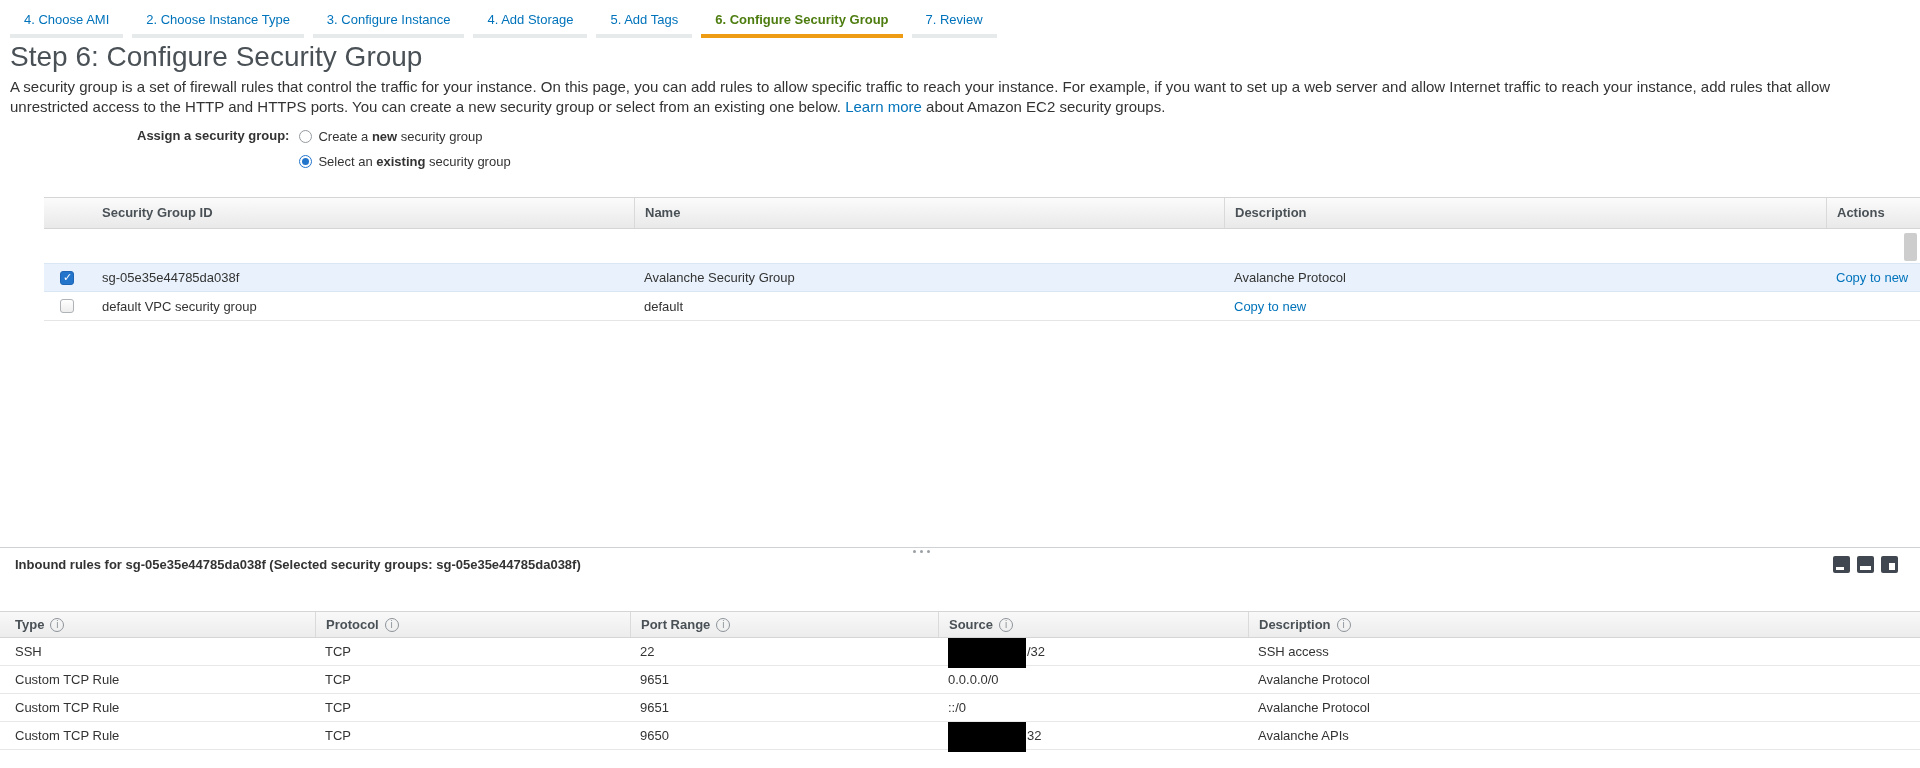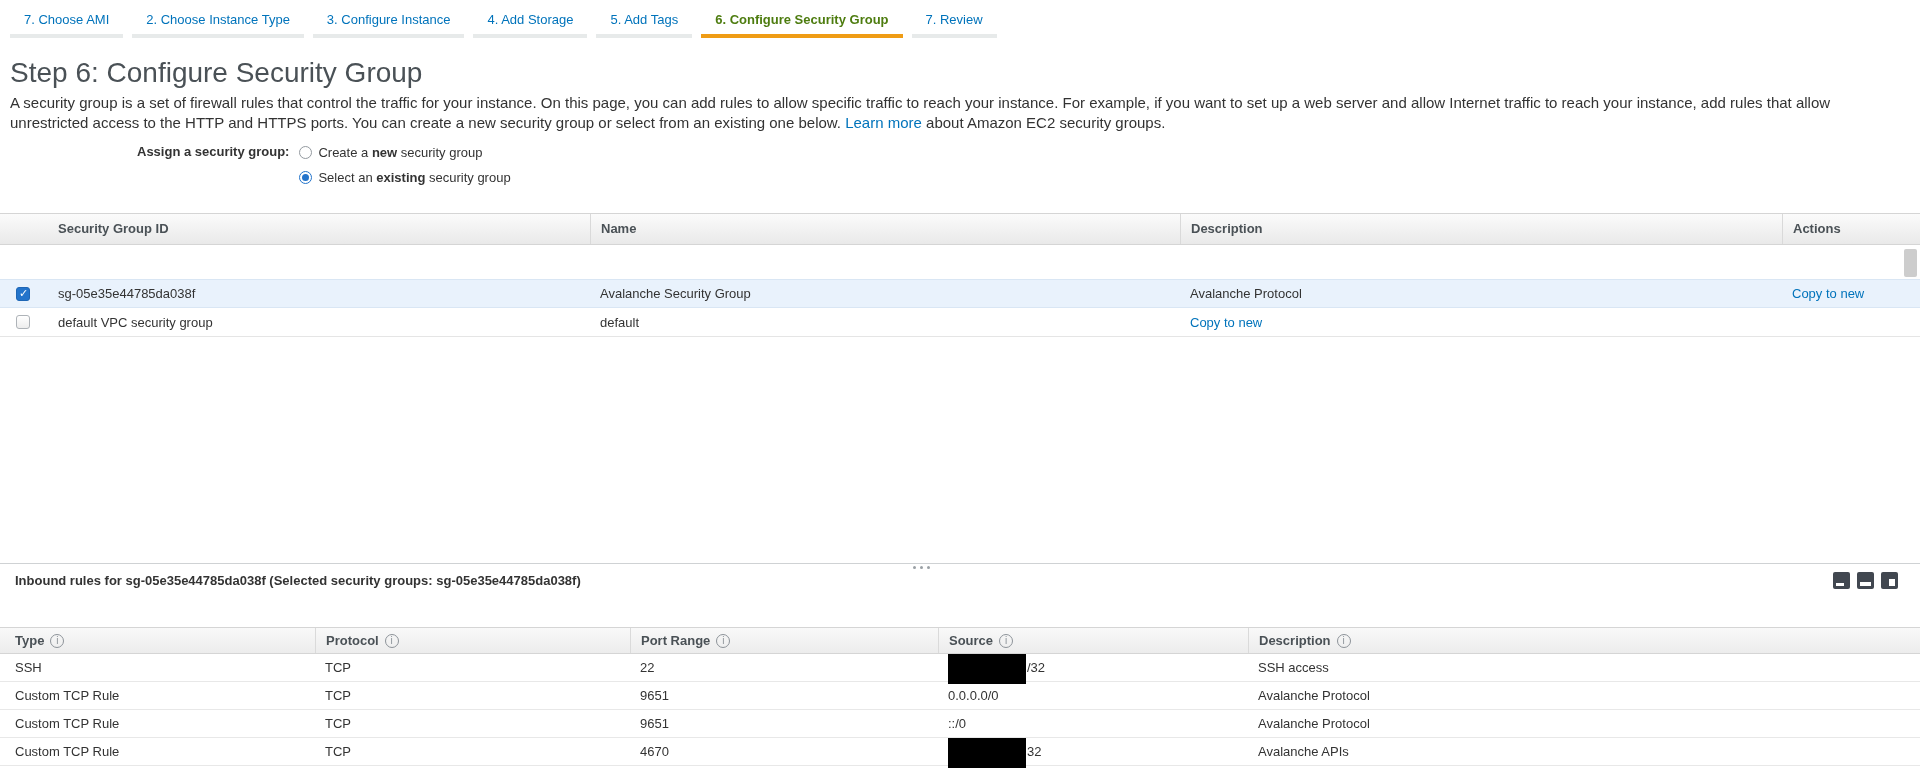--- a/index.html
+++ b/index.html
@@ -6,37 +6,37 @@
   html, body { width: 1920px; height: 768px; overflow: hidden; background: #fff;
     font-family: "Liberation Sans", "DejaVu Sans", sans-serif; font-size: 13px; color: #333; }
 
   
   .tabbar { display: flex; gap: 9px; padding: 9px 0 0 10px; }
   .tab { font-size: 13px; color: #0073bb; padding: 3px 14px 7px; border-bottom: 4px solid #e7eaea;
          cursor: pointer; white-space: nowrap; }
   .tab.active { color: #4d7c0f; font-weight: 700; border-bottom-color: #ef9c15; }
 
   
-  h1 { font-size: 28px; line-height: 30px; font-weight: 400; color: #4a5156; margin: 20px 0 5px 10px; }
+  h1 { font-size: 28px; line-height: 30px; font-weight: 400; color: #4a5156; margin: 4px 0 5px 10px; }
   .desc { margin: 0 22px 0 10px; font-size: 15px; line-height: 20px; color: #333; }
   .link { color: #0073bb; text-decoration: none; cursor: pointer; }
 
   
   .assign-block { margin: 9px 0 0 137px; display: flex; align-items: flex-start; }
   .assign-label { font-weight: 700; margin-top: 2px; }
   .radio-options { margin-left: 10px; display: flex; flex-direction: column; gap: 5px; }
   .radio-line { display: flex; align-items: center; gap: 6px; cursor: pointer; height: 20px; }
   .radio { width: 13px; height: 13px; border: 1px solid #949aa0; border-radius: 50%;
            background: #fff; position: relative; flex: 0 0 13px; }
   .radio.checked { border-color: #2374cb; }
   .radio.checked::after { content: ""; position: absolute; left: 2px; top: 2px; right: 2px; bottom: 2px;
            background: #2374cb; border-radius: 50%; }
 
   
-  .sg-table { margin-top: 26px; position: relative; }
+  .sg-table { margin-top: 26px; position: relative; margin-left: 44px; }
   .sg-grid { display: grid; grid-template-columns: 48px 542px 590px 602px 1fr; align-items: center; }
   .sg-header { height: 32px; background: linear-gradient(#fbfbfb, #e9e9e9);
                border-top: 1px solid #d5d5d5; border-bottom: 1px solid #d5d5d5;
                font-weight: 700; color: #4a5156; }
   .sg-header .cell { padding-left: 10px; line-height: 30px; height: 30px; }
   .sg-header .cell.sep { border-left: 1px solid #d9d9d9; }
   .sg-gap { height: 34px; }
   .sg-row { height: 29px; border-bottom: 1px solid #e5e5e5; cursor: pointer; }
   .sg-row .cell { padding-left: 10px; overflow: hidden; white-space: nowrap; }
   .sg-row.selected { background: #e9f2fc; border-top: 1px solid #d9e6f4; border-bottom: 1px solid #d9e6f4; }
@@ -78,21 +78,21 @@
   .in-row { height: 28px; border-bottom: 1px solid #e8e8e8; }
   .in-row .cell { padding-left: 10px; white-space: nowrap; overflow: visible; }
   .in-row .cell:first-child { padding-left: 15px; }
   .redact { display: inline-block; width: 78px; height: 30px; background: #000;
             vertical-align: middle; margin: -9px 1px -9px 0; position: relative; z-index: 2; }
 </style>
 </head>
 <body>
 
 <div class="tabbar" id="tabbar">
-    <div class="tab">7. Choose AMI</div>
+    <div class="tab">4. Choose AMI</div>
     <div class="tab">2. Choose Instance Type</div>
     <div class="tab">3. Configure Instance</div>
     <div class="tab">4. Add Storage</div>
     <div class="tab">5. Add Tags</div>
     <div class="tab active">6. Configure Security Group</div>
     <div class="tab">7. Review</div>
   </div>
 
 <h1>Step 6: Configure Security Group</h1>
 
@@ -205,18 +205,18 @@
       <div class="in-grid in-row">
         <div class="cell">Custom TCP Rule</div>
         <div class="cell">TCP</div>
         <div class="cell">9651</div>
         <div class="cell">::/0</div>
         <div class="cell">Avalanche Protocol</div>
       </div>
       <div class="in-grid in-row">
         <div class="cell">Custom TCP Rule</div>
         <div class="cell">TCP</div>
-        <div class="cell">4670</div>
+        <div class="cell">9650</div>
         <div class="cell"><span class="redact"></span>32</div>
         <div class="cell">Avalanche APIs</div>
       </div>
     </div>
 </div>
 
 </body></html>

